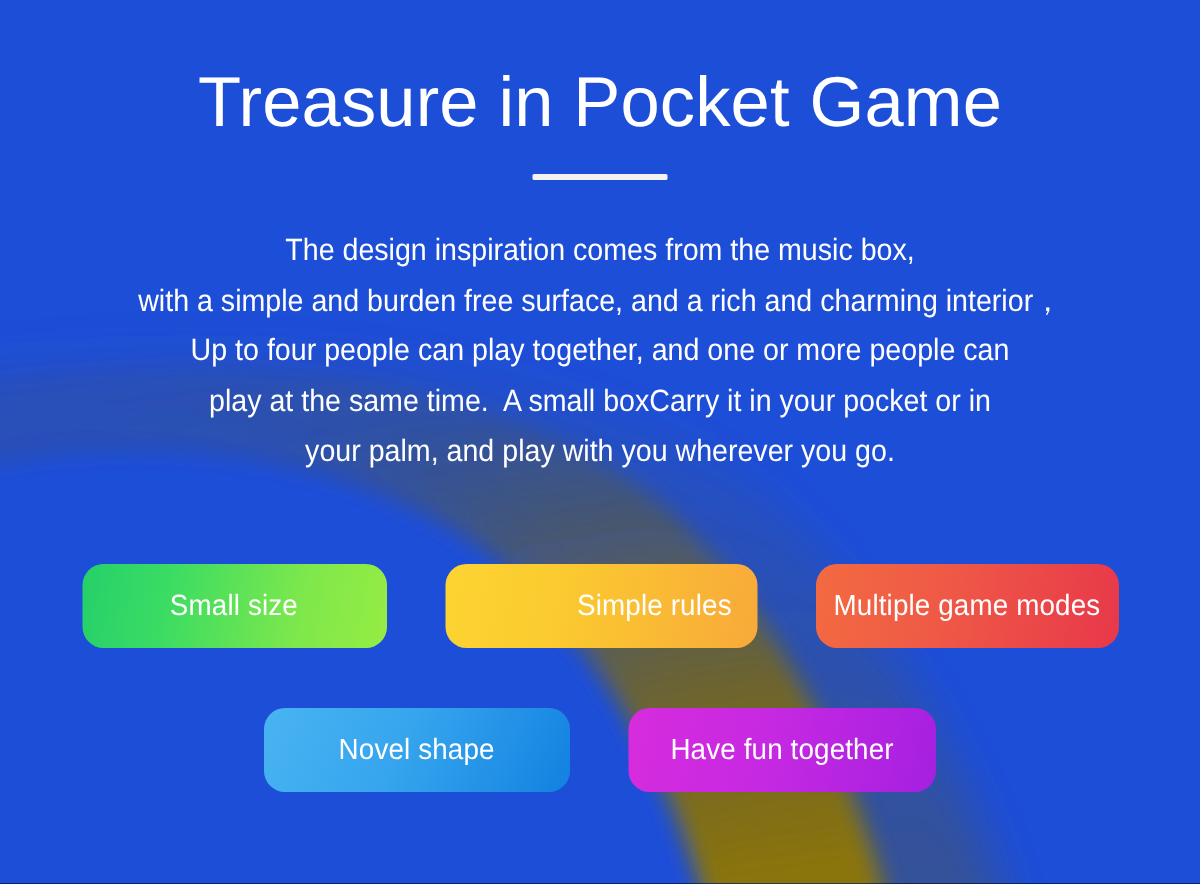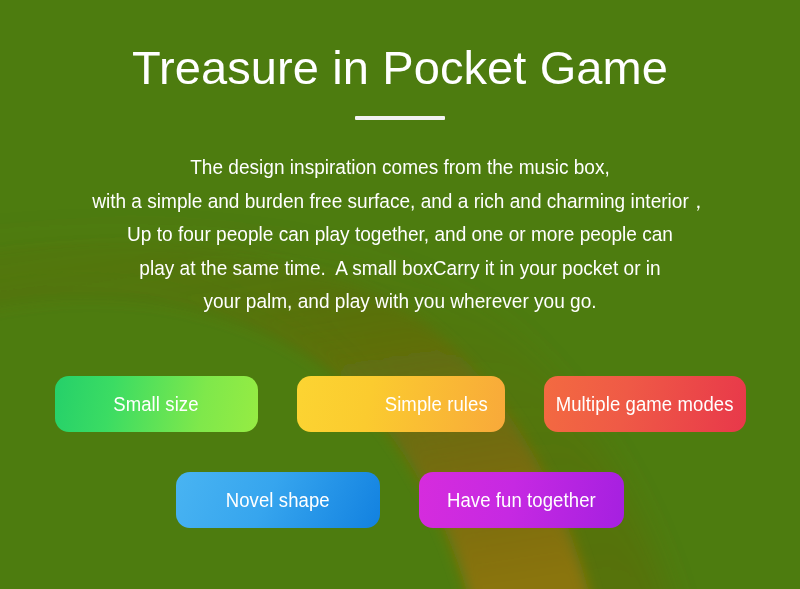--- a/index.html
+++ b/index.html
@@ -8,21 +8,21 @@
     background: #000000;
   }
   body {
     font-family: "Liberation Sans", sans-serif;
   }
 
   #stage {
     position: relative;
     width: 800px;
     height: 589px;
-    background: #4d7c0f;
+    background: #1d4ed8;
     overflow: hidden;
     text-decoration: underline;
   }
 
   
   #bg-art {
     position: absolute;
     inset: 0;
     width: 800px;
     height: 589px;

